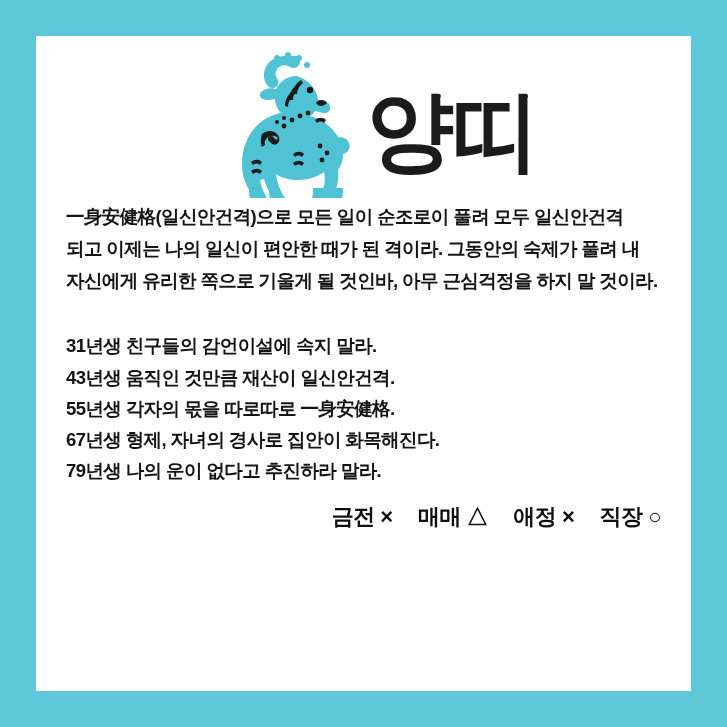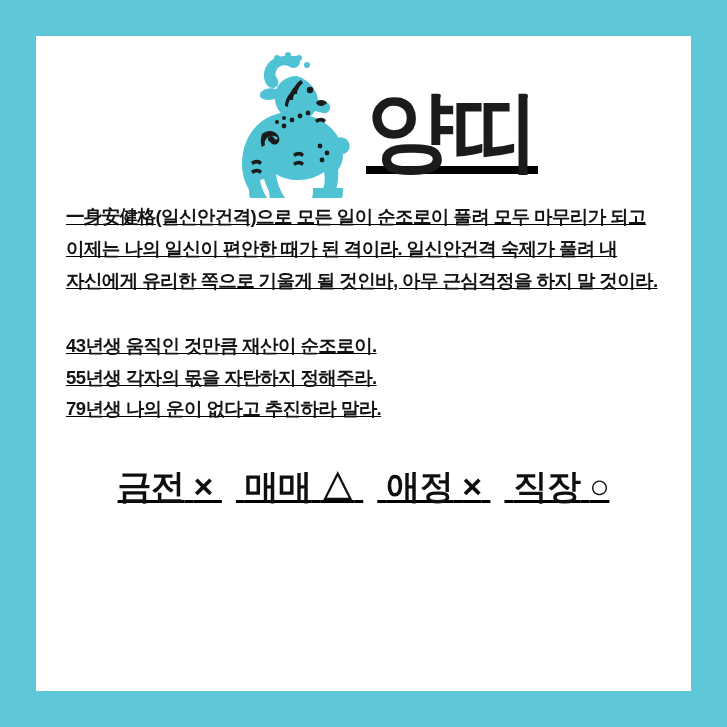--- a/index.html
+++ b/index.html
@@ -22,21 +22,20 @@
   }
   #card {
     position: absolute;
     left: 36px;
     top: 36px;
     width: 655px;
     height: 655px;
     background: #ffffff;
     box-sizing: border-box;
     overflow: hidden;
-    text-decoration: underline;
   }
   
   #header {
     position: relative;
     height: 165px;
     display: flex;
     align-items: center;
     justify-content: center;
     padding-top: 8px;
     box-sizing: border-box;
@@ -77,23 +76,23 @@
   .fortune-line {
     font-size: 18.5px;
     font-weight: bold;
     color: #141414;
     line-height: 1.68;
     letter-spacing: -0.6px;
     white-space: nowrap;
   }
   
   #summary {
-    margin-top: 40px;
-    text-align: center;
-    font-size: 34px;
+    margin-top: 16px;
+    text-align: right;
+    font-size: 22px;
     font-weight: bold;
     color: #0f0f0f;
     letter-spacing: -0.5px;
     white-space: nowrap;
   }
   #summary .sep {
     display: inline-block;
     width: 14px;
   }
   .mark {
@@ -148,25 +147,27 @@
           <circle cx="88" cy="72" r="2"></circle>
           <circle cx="131" cy="96" r="2.4"></circle>
           <circle cx="138" cy="103" r="2.4"></circle>
           <circle cx="133" cy="110" r="2.4"></circle>
         </g>
       </svg>
       <div id="title">양띠</div>
     </div>
 
     <div id="body">
-      <p class="para">一身安健格(일신안건격)으로 모든 일이 순조로이 풀려 모두 마무리가 되고 이제는 나의 일신이 편안한 때가 된 격이라. 일신안건격 숙제가 풀려 내 자신에게 유리한 쪽으로 기울게 될 것인바, 아무 근심걱정을 하지 말 것이라.</p>
+      <p class="para">一身安健格(일신안건격)으로 모든 일이 순조로이 풀려 모두 일신안건격 되고 이제는 나의 일신이 편안한 때가 된 격이라. 그동안의 숙제가 풀려 내 자신에게 유리한 쪽으로 기울게 될 것인바, 아무 근심걱정을 하지 말 것이라.</p>
 
       <div id="fortune-list">
-        <div class="fortune-line">43년생 움직인 것만큼 재산이 순조로이.</div>
-        <div class="fortune-line">55년생 각자의 몫을 자탄하지 정해주라.</div>
+        <div class="fortune-line">31년생 친구들의 감언이설에 속지 말라.</div>
+        <div class="fortune-line">43년생 움직인 것만큼 재산이 일신안건격.</div>
+        <div class="fortune-line">55년생 각자의 몫을 따로따로 一身安健格.</div>
+        <div class="fortune-line">67년생 형제, 자녀의 경사로 집안이 화목해진다.</div>
         <div class="fortune-line">79년생 나의 운이 없다고 추진하라 말라.</div>
       </div>
 
       <div id="summary">
         <span>금전</span>
         <span class="mark">×</span>
         <span class="sep"></span>
         <span>매매</span>
         <span class="mark">△</span>
         <span class="sep"></span>

